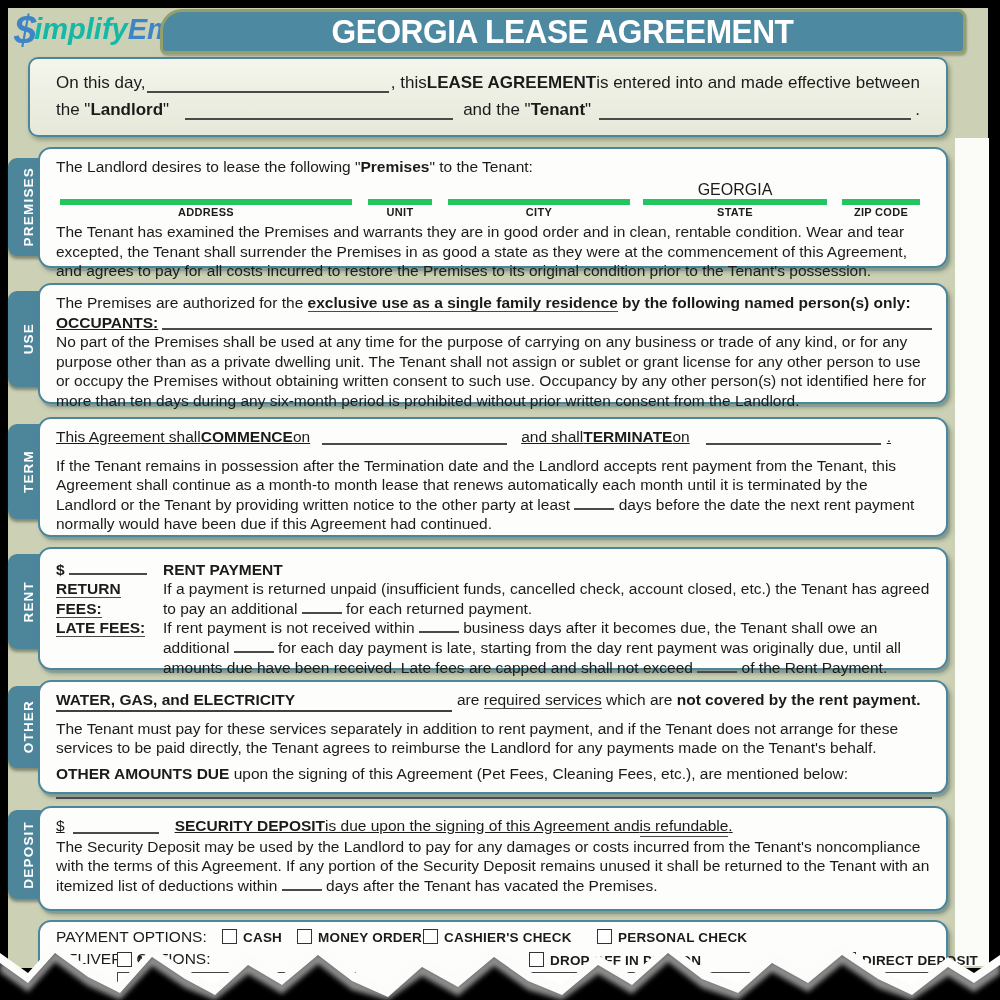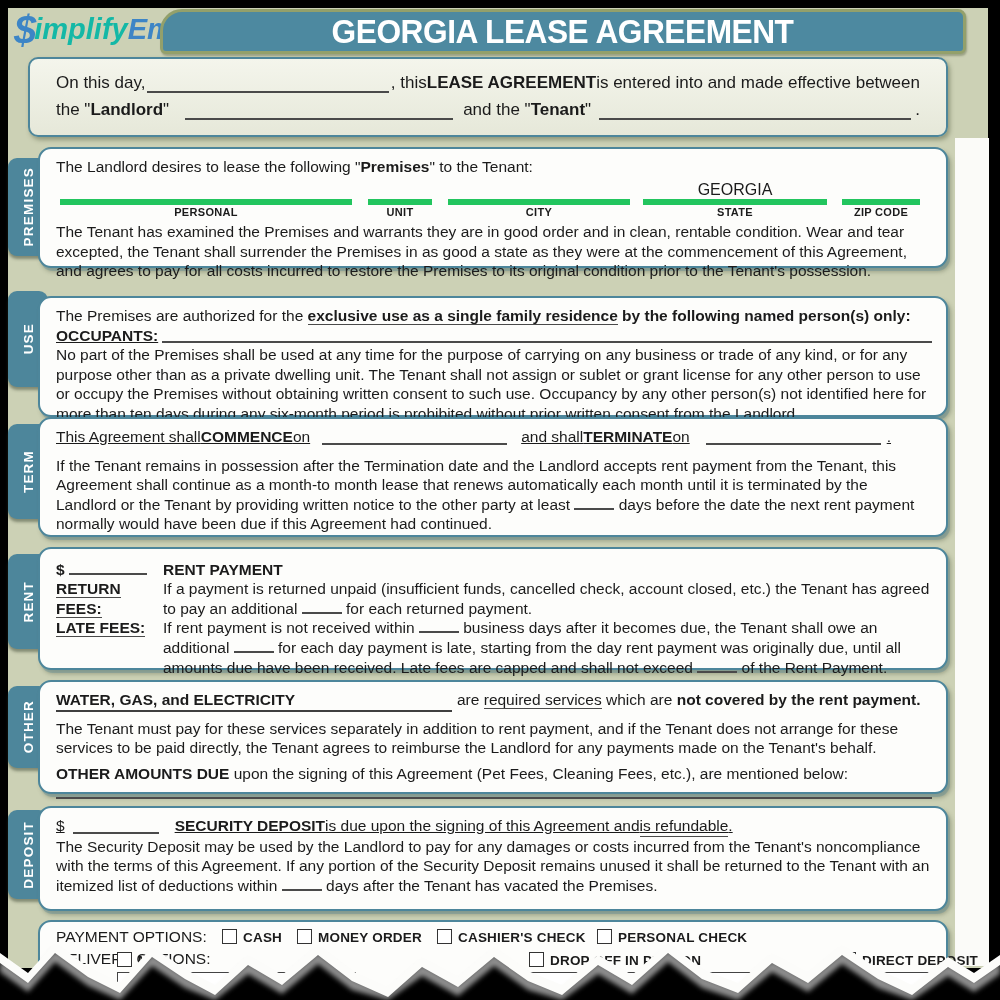--- a/index.html
+++ b/index.html
@@ -104,21 +104,21 @@
   </div>
 <div class="tab" style="top:810px;height:89px;">
     <span>DEPOSIT</span>
   </div>
 
 <div class="sec" style="top:147px;height:121px;">
   <div><span>The Landlord desires to lease the following "</span><b>Premises</b><span>" to the Tenant:</span></div>
   <div class="fields">
     <div class="field" style="width:292px;">
       <div class="fval"></div>
-        <div class="flab">PERSONAL</div>
+        <div class="flab">ADDRESS</div>
     </div>
     <div class="field" style="width:64px;margin-left:16px;">
       <div class="fval"></div>
         <div class="flab">UNIT</div>
     </div>
     <div class="field" style="width:182px;margin-left:16px;">
       <div class="fval"></div>
         <div class="flab">CITY</div>
     </div>
     <div class="field" style="width:184px;margin-left:13px;">
@@ -126,21 +126,21 @@
         <div class="flab">STATE</div>
     </div>
     <div class="field" style="width:78px;margin-left:15px;">
       <div class="fval"></div>
         <div class="flab">ZIP CODE</div>
     </div>
   </div>
   <div>The Tenant has examined the Premises and warrants they are in good order and in clean, rentable condition. Wear and tear excepted, the Tenant shall surrender the Premises in as good a state as they were at the commencement of this Agreement, and agrees to pay for all costs incurred to restore the Premises to its original condition prior to the Tenant's possession.</div>
 </div>
 
-<div class="sec" style="top:296px;height:121px;">
+<div class="sec" style="top:283px;height:121px;">
   <div><span>The Premises are authorized for the </span><b class="ul">exclusive use as a single family residence</b><b> by the following named person(s) only</b><b>:</b></div>
   <div class="flexrow">
     <b>OCCUPANTS:</b>
     <span class="bl" style="flex:1;margin-left:4px;"></span>
   </div>
   <div>No part of the Premises shall be used at any time for the purpose of carrying on any business or trade of any kind, or for any purpose other than as a private dwelling unit. The Tenant shall not assign or sublet or grant license for any other person to use or occupy the Premises without obtaining written consent to such use. Occupancy by any other person(s) not identified here for more than ten days during any six-month period is prohibited without prior written consent from the Landlord.</div>
 </div>
 
 <div class="sec" style="top:417px;height:120px;">
   <div class="flexrow">
@@ -207,21 +207,21 @@
     <span>The Security Deposit may be used by the Landlord to pay for any damages or costs incurred from the Tenant's noncompliance with the terms of this Agreement. If any portion of the Security Deposit remains unused it shall be returned to the Tenant with an itemized list of deductions within</span>
     <span class="bli"></span>
     <span>days after the Tenant has vacated the Premises.</span>
   </div>
 </div>
 
 <div class="sec" style="top:920px;height:80px;padding:0;">
   <span class="plab" style="left:16px;top:5px;">PAYMENT OPTIONS:</span>
   <span class="opt" style="left:182px;top:7px;"><span class="cb"></span><span>CASH</span></span>
   <span class="opt" style="left:257px;top:7px;"><span class="cb"></span><span>MONEY ORDER</span></span>
-  <span class="opt" style="left:397px;top:7px;"><span class="cb"></span><span>CASHIER'S CHECK</span></span>
+  <span class="opt" style="left:383px;top:7px;"><span class="cb"></span><span>CASHIER'S CHECK</span></span>
   <span class="opt" style="left:557px;top:7px;"><span class="cb"></span><span>PERSONAL CHECK</span></span>
 
   <span class="plab" style="left:16px;top:27px;">DELIVERY OPTIONS:</span>
   <span class="opt" style="left:77px;top:30px;"><span class="cb"></span><span>MAIL</span></span>
   <span class="opt" style="left:489px;top:30px;"><span class="cb"></span><span>DROP OFF IN PERSON</span></span>
   <span class="opt" style="left:801px;top:30px;"><span class="cb"></span><span>DIRECT DEPOSIT</span></span>
 
   <div class="pobox" style="left:77px;top:50px;width:237px;"></div>
   <div class="pobox" style="left:489px;top:50px;width:268px;"></div>
   <div class="pobox" style="left:801px;top:50px;width:104px;"></div>

